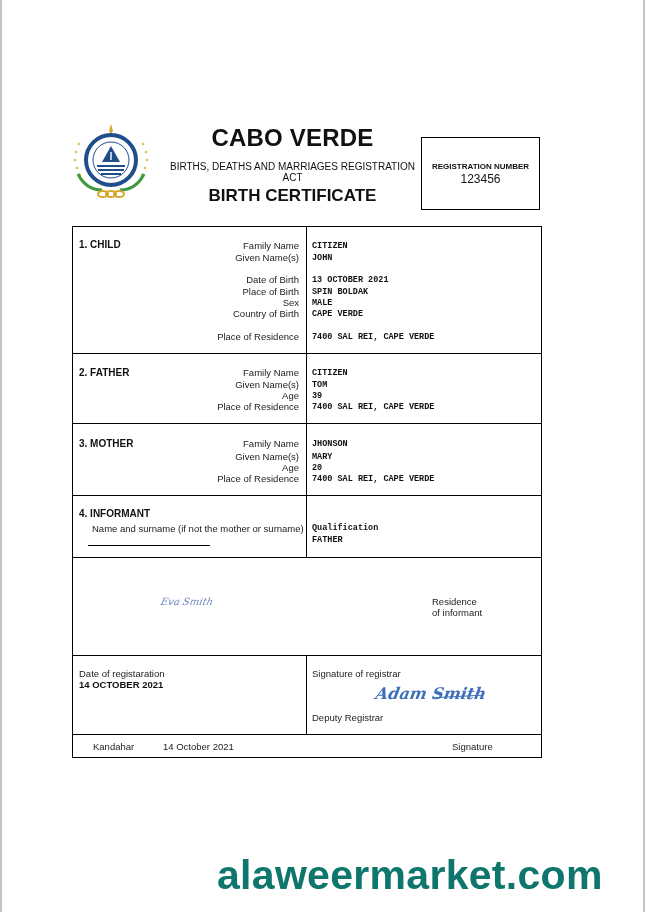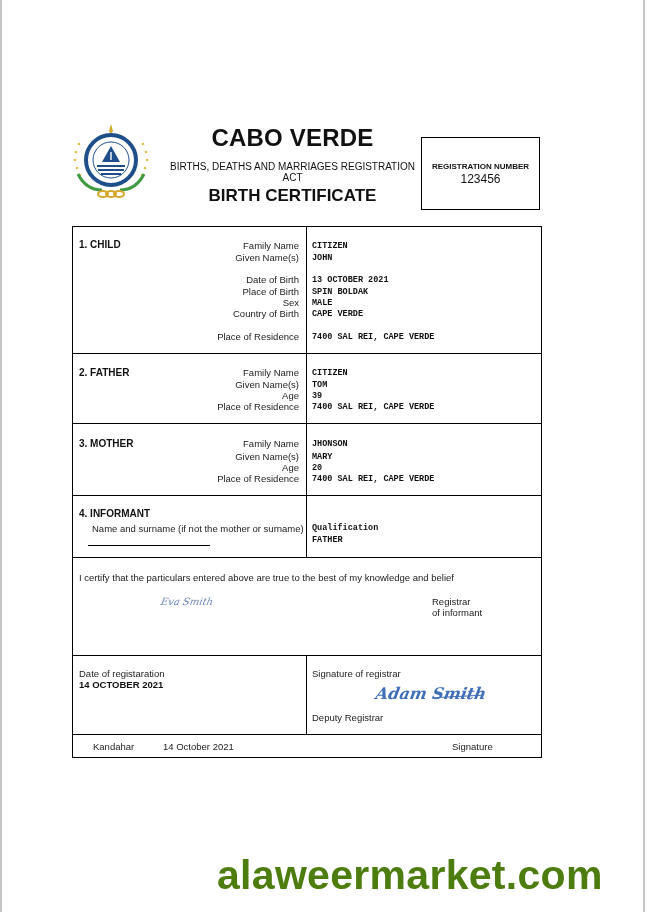--- a/index.html
+++ b/index.html
@@ -31,21 +31,21 @@
 
     .plain { position: absolute; font-size: 9.5px; white-space: nowrap; color: #222; }
     .bold-sm { position: absolute; font-size: 9.5px; font-weight: bold; white-space: nowrap; }
     .underline-blank { position: absolute; left: 15px; top: 318px; width: 122px; border-top: 1px solid #000; }
 
     .sig { position: absolute; font-family: "DejaVu Serif", serif; font-style: italic; color: #3f6fb8; white-space: nowrap; }
     .sig-informant { left: 88px; top: 369px; font-size: 10px; color: #6a86bd; transform: skewX(-12deg); }
     .sig-registrar { left: 303px; top: 457px; font-size: 16px; font-weight: bold; transform: skewX(-10deg); }
     .sig-stroke { position: absolute; left: 360px; top: 469px; width: 48px; border-top: 1.2px solid #3f6fb8; transform: rotate(-3deg); }
 
-    .watermark { position: absolute; left: 217px; top: 852px; font-size: 41px; font-weight: bold; color: #4d7c0f; letter-spacing: 0.3px; white-space: nowrap; }
+    .watermark { position: absolute; left: 217px; top: 852px; font-size: 41px; font-weight: bold; color: #0f766e; letter-spacing: 0.3px; white-space: nowrap; }
   </style>
 </head>
 <body>
 
 <div class="page-edge-left"></div>
 <div class="page-edge-right"></div>
 
 <svg class="emblem" viewBox="0 0 82 80">
   <g fill="#e0c050">
     <circle cx="9" cy="22" r="1.3"></circle>
@@ -129,23 +129,22 @@
   <div class="field-value" style="top:236px">20</div>
   <div class="field-label" style="top:246px">Place of Residence</div>
   <div class="field-value" style="top:247px">7400 SAL REI, CAPE VERDE</div>
 
   <div class="sec-head" style="top:281px">4. INFORMANT</div>
   <div class="plain" style="left:19px; top:296px">Name and surname (if not the mother or surname)</div>
   <div class="underline-blank"></div>
   <div class="field-value" style="top:296px; font-weight:bold">Qualification</div>
   <div class="field-value" style="top:308px">FATHER</div>
 
-  <div class="plain" style="left:6px; top:345px">I certify that the particulars entered above are true to the best of my knowledge and belief</div>
   <div class="sig sig-informant">Eva Smith</div>
-  <div class="plain" style="left:359px; top:369px">Registrar</div>
+  <div class="plain" style="left:359px; top:369px">Residence</div>
   <div class="plain" style="left:359px; top:380px">of informant</div>
 
   <div class="plain" style="left:6px; top:441px">Date of registaration</div>
   <div class="bold-sm" style="left:6px; top:452px">14 OCTOBER 2021</div>
   <div class="plain" style="left:239px; top:441px">Signature of registrar</div>
   <div class="sig sig-registrar">Adam Smith</div>
   <div class="sig-stroke"></div>
   <div class="plain" style="left:239px; top:485px">Deputy Registrar</div>
 
   <div class="plain" style="left:20px; top:514px">Kandahar</div>

